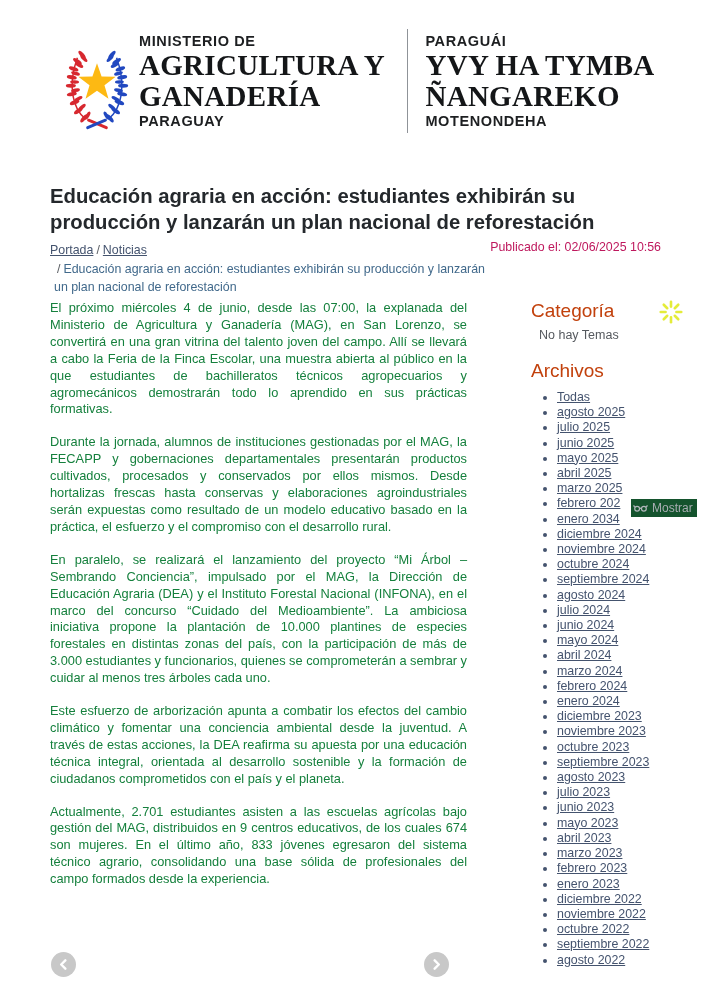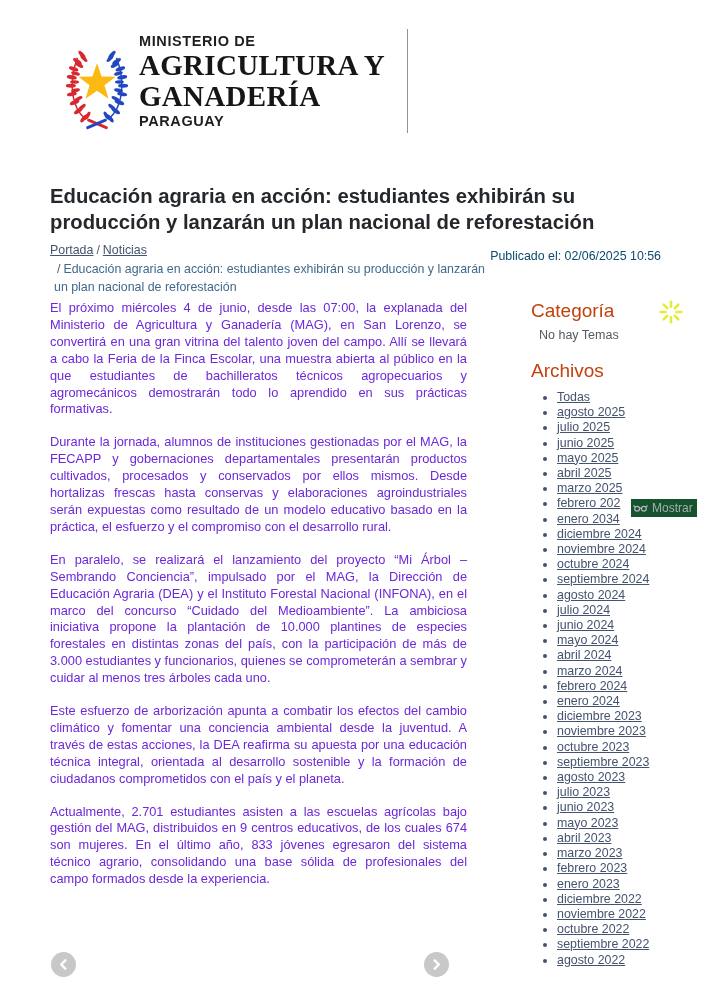--- a/index.html
+++ b/index.html
@@ -20,23 +20,23 @@
   .brand-block.right .brand-big{font-size:29px;}
   
   .article-title{position:absolute;top:184px;left:50px;width:618px;
     font-size:20.3px;font-weight:bold;color:#24282c;line-height:1.28;margin:0;}
   .breadcrumb{position:absolute;top:241px;left:50px;width:440px;
     font-size:12.4px;color:#44536e;line-height:1.5;}
   .breadcrumb a{color:#44536e;text-decoration:underline;cursor:pointer;}
   .crumb-sep{color:#5a5e63;padding:0 3px;}
   .crumb-wrap{padding-left:4px;}
   .crumb-current{color:#41698b;}
-  .published{position:absolute;top:249px;right:46px;font-size:12.4px;color:#0c4a6e;}
+  .published{position:absolute;top:240px;right:46px;font-size:12.4px;color:#be185d;}
   .article-body{position:absolute;top:300px;left:50px;width:421px;}
-  .article-body p{font-size:12.8px;line-height:16.9px;color:#6d28d9;
+  .article-body p{font-size:12.8px;line-height:16.9px;color:#15803d;
     text-align:justify;margin:0 4px 16px 0;}
   
   .sidebar{position:absolute;top:300px;left:531px;width:170px;}
   .side-heading{font-size:19px;color:#c2410c;margin:0 0 6px 0;font-weight:normal;}
   .side-empty{font-size:12.5px;color:#55595e;margin:0 0 18px 8px;}
   .archives-heading{margin-top:14px;}
   .archives-list{margin:8px 0 0 0;padding-left:26px;}
   .archives-list li{font-size:12.4px;line-height:15.2px;color:#44536e;}
   .archives-list a{color:#44536e;text-decoration:underline;cursor:pointer;}
   
@@ -109,20 +109,26 @@
 
   <div class="brand-block">
     <span class="brand-small">MINISTERIO DE</span>
     <span class="brand-big">AGRICULTURA Y</span>
     <span class="brand-big">GANADERÍA</span>
     <span class="brand-small">PARAGUAY</span>
   </div>
 
   <div class="header-divider"></div>
 
+  <div class="brand-block right">
+    <span class="brand-small">PARAGUÁI</span>
+    <span class="brand-big">YVY HA TYMBA</span>
+    <span class="brand-big">ÑANGAREKO</span>
+    <span class="brand-small">MOTENONDEHA</span>
+  </div>
 </header>
 
 <h1 class="article-title">Educación agraria en acción: estudiantes exhibirán su producción y lanzarán un plan nacional de reforestación</h1>
 
 <nav class="breadcrumb">
   <span>
     <a>Portada</a><span class="crumb-sep">/</span><a>Noticias</a>
   </span>
   <div class="crumb-wrap">
     <span class="crumb-sep">/</span><span class="crumb-current">Educación agraria en acción: estudiantes exhibirán su producción y lanzarán un plan nacional de reforestación</span>

